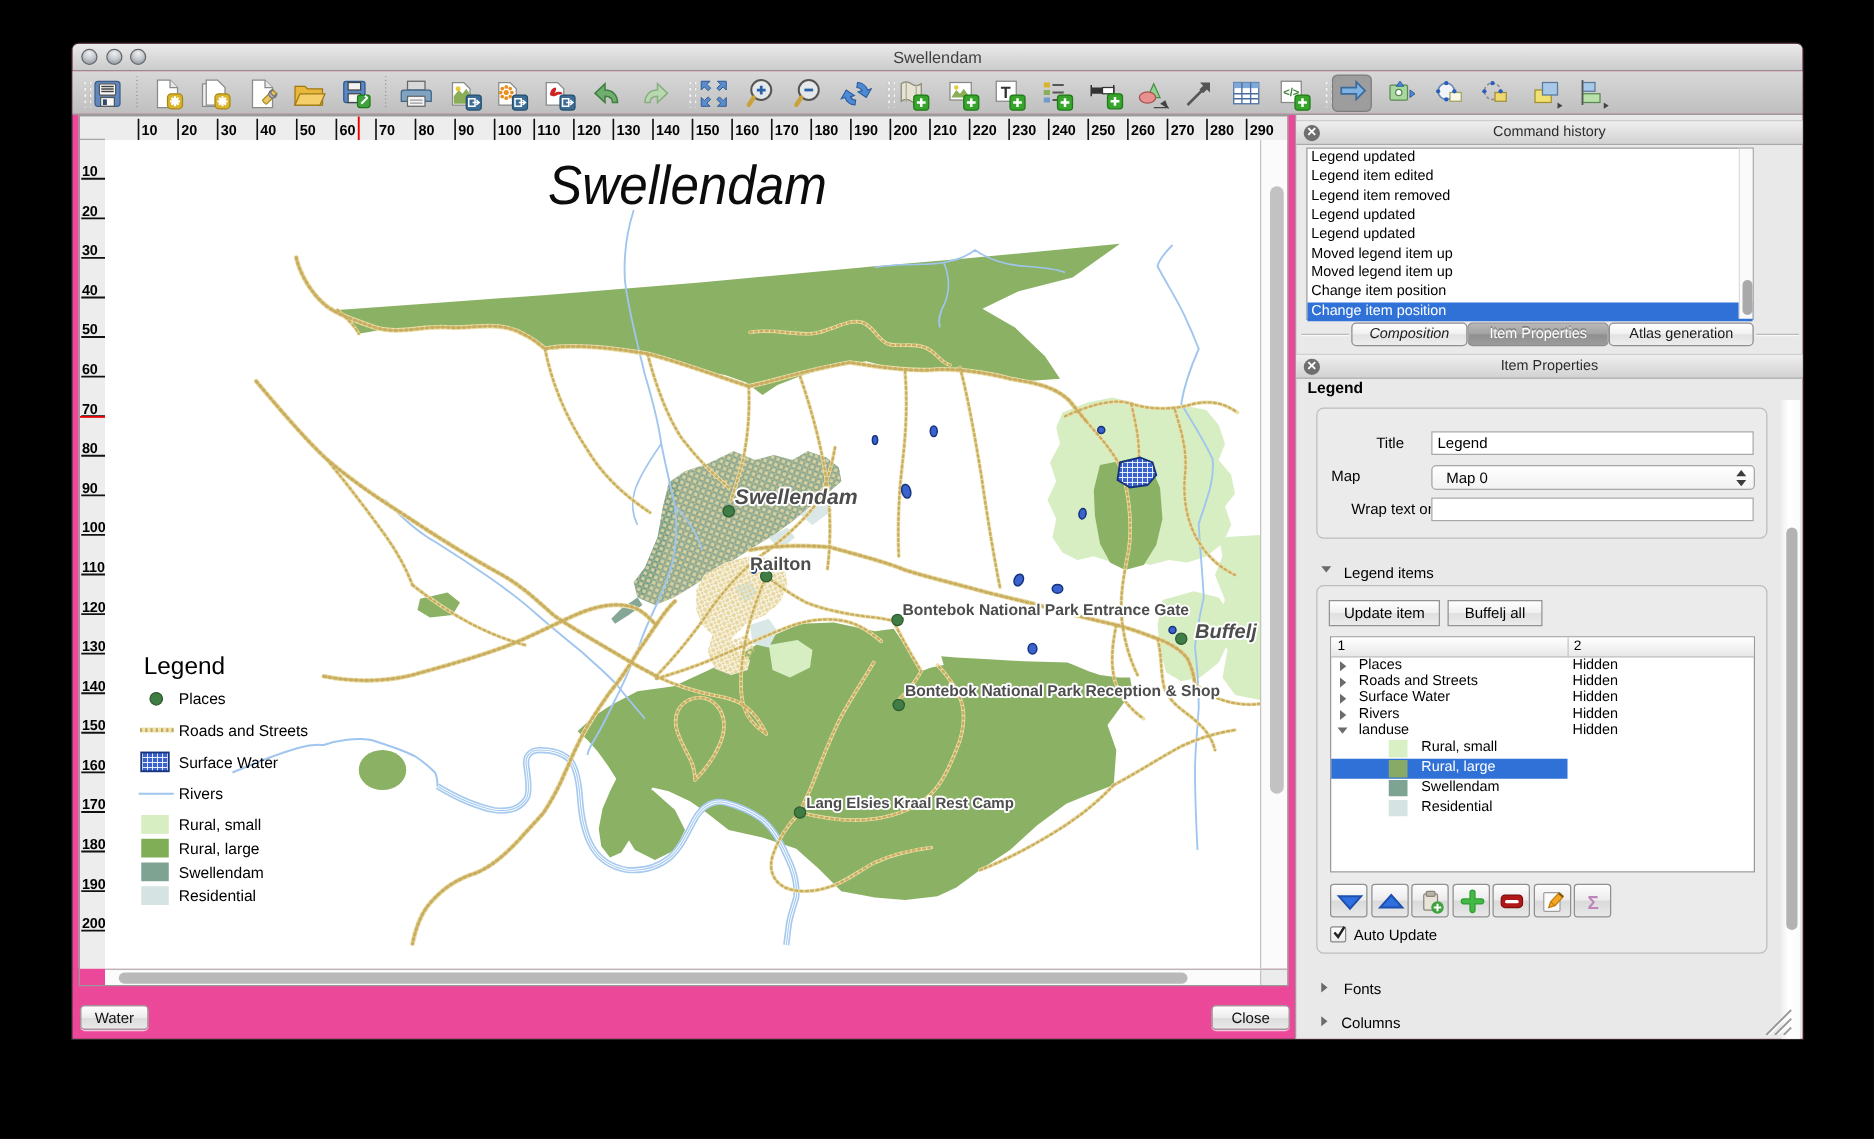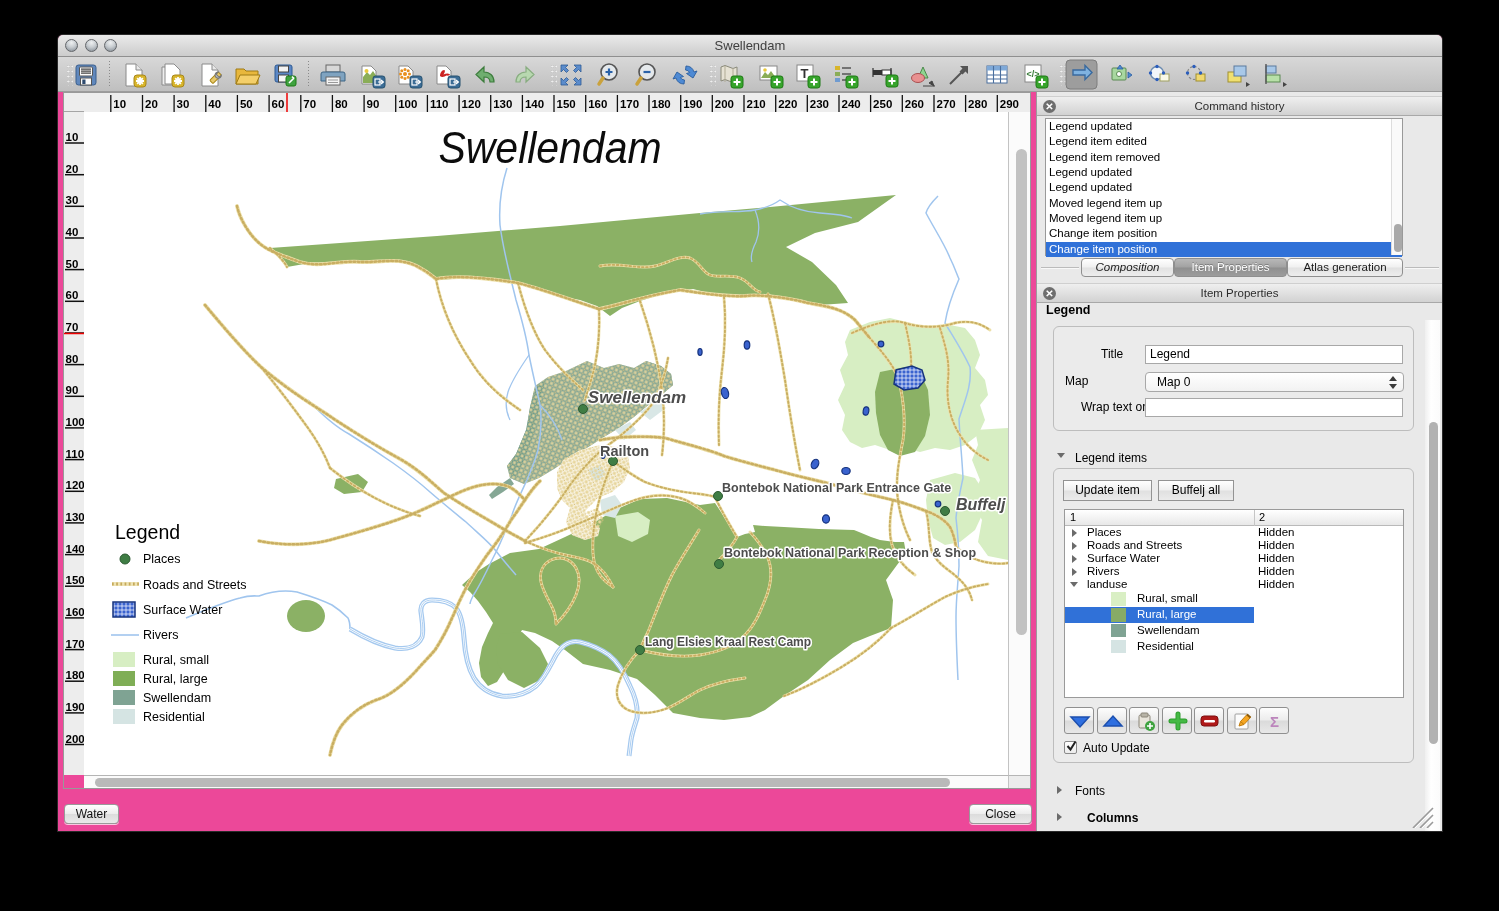--- a/index.html
+++ b/index.html
@@ -728,21 +728,21 @@
       </div>
     <div id="ckb">
         <svg width="13" height="13" style="position:absolute;left:0px;top:-2px;">
           <path d="M2.5 6 L5.5 9.5 L10.5 1.5" stroke="#222" stroke-width="2" fill="none"></path>
         </svg>
       </div>
     <div class="flabel" style="left:46px;top:649px;">Auto Update</div>
     <div class="twisty" style="left:20px;top:694px;"></div>
     <div class="secthead" style="left:38px;top:692px;">Fonts</div>
     <div class="twisty" style="left:20px;top:721px;"></div>
-    <div class="secthead" style="left:50px;top:719px;font-weight:bold;">Columns</div>
+    <div class="secthead" style="left:36px;top:719px;">Columns</div>
     <div id="psb">
         <div class="th"></div>
       </div>
     <svg class="grip" style="left:372px;top:714px;" width="26" height="22">
         <path d="M24 2 L4 22 M24 9 L11 22 M24 16 L18 22" stroke="#9a9a9a" stroke-width="1.6"></path>
         <path d="M25 3 L5 23 M25 10 L12 23 M25 17 L19 23" stroke="#fdfdfd" stroke-width="1"></path>
       </svg>
   </div>
 </div>
 

